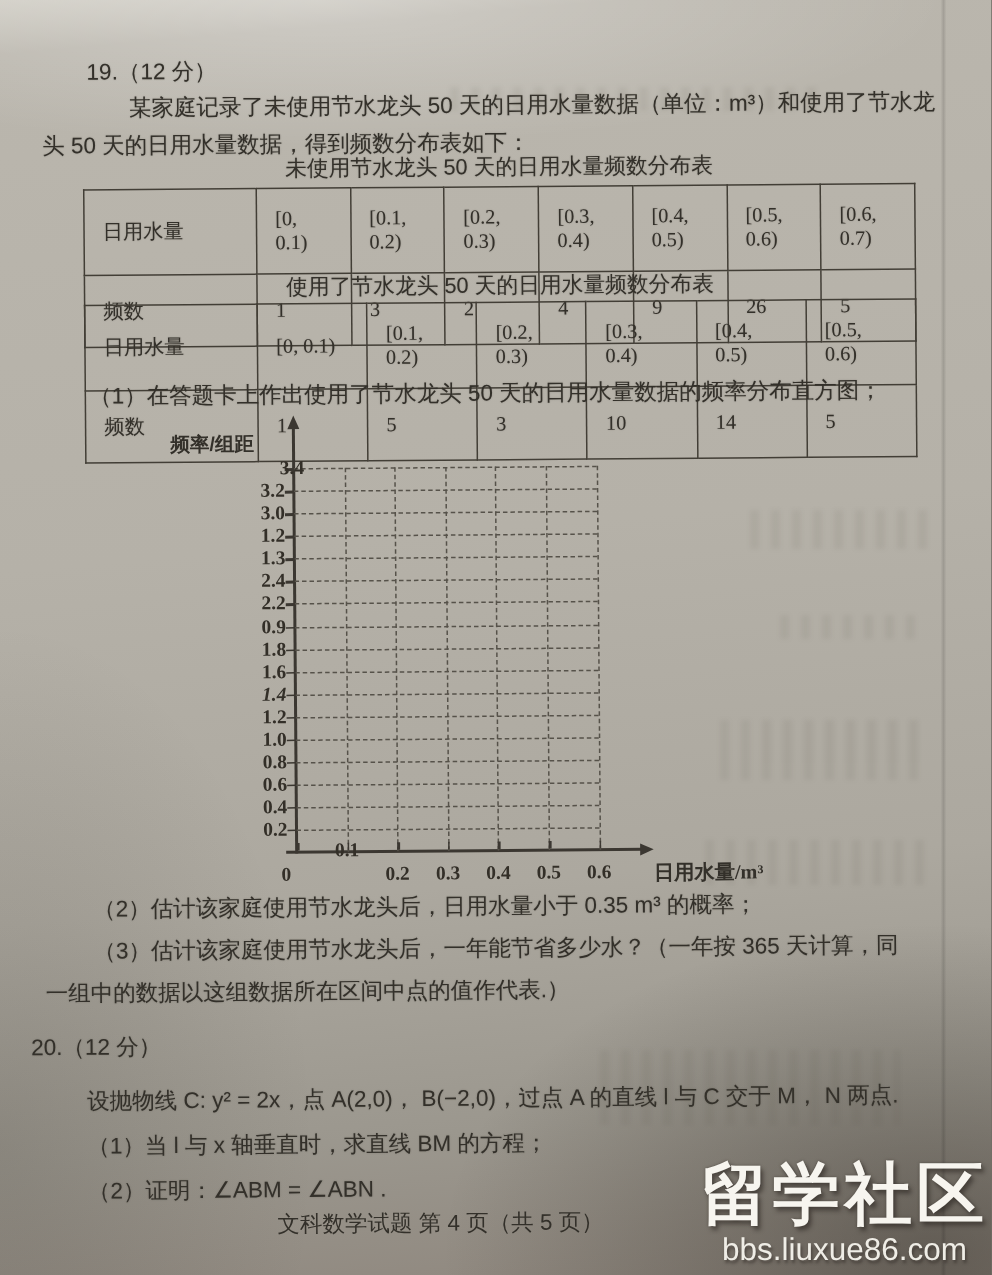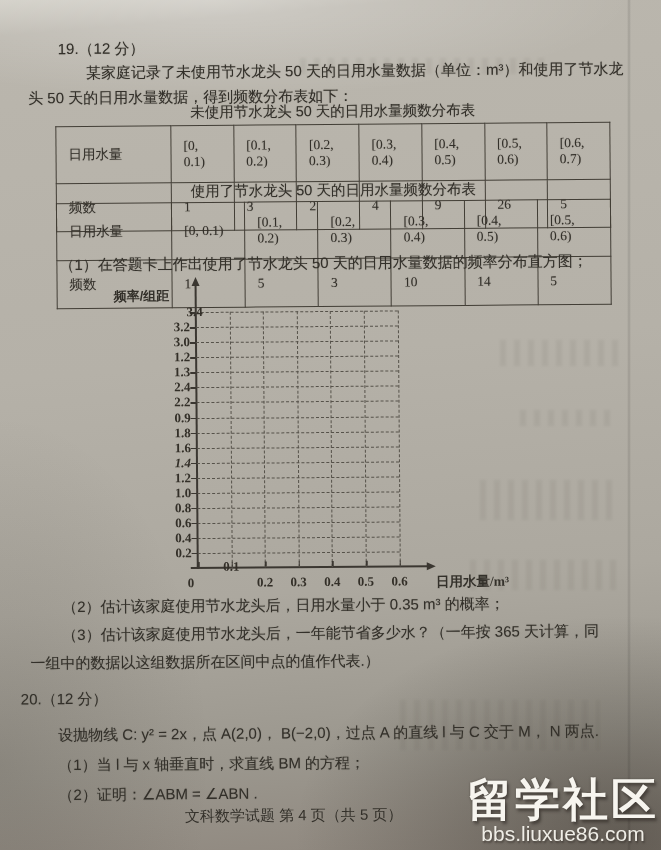--- a/index.html
+++ b/index.html
@@ -42,21 +42,21 @@
   .hline{position:absolute;height:0;width:202px;border-top:1.2px dashed #56524a;}
   .vline{position:absolute;width:0;height:256px;border-left:1.2px dashed #56524a;}
   .ytick{position:absolute;width:36px;text-align:right;font:600 13px "Liberation Serif","DejaVu Serif",serif;color:#332f28;}
   .xtick{position:absolute;width:34px;text-align:center;font:600 13px "Liberation Serif","DejaVu Serif",serif;color:#332f28;}
   .ymark{position:absolute;width:6px;height:1.5px;background:#3b3731;}
   .xmark{position:absolute;width:1.5px;height:5px;background:#3b3731;}
 
   .footer{position:absolute;left:150px;top:806px;width:280px;text-align:center;font-size:15px;}
   .watermark{position:absolute;right:2px;bottom:4px;text-align:center;}
   .wm-title{font-size:45px;font-weight:900;letter-spacing:3px;color:#f7f5ef;line-height:44px;
-            text-shadow:2px 3px 3px rgba(35,30,25,.5),0 0 2px rgba(60,55,48,.6);}
+            text-shadow:2px 3px 3px rgba(35,30,25,.5),0 0 2px rgba(60,55,48,.6);font-family:Liberation Mono, monospace;}
   .wm-url{font-size:21px;color:#efede6;line-height:24px;
           text-shadow:1px 2px 2px rgba(35,30,25,.5);}
   .fold{position:absolute;left:627px;top:0;width:4px;height:100%;
         background:linear-gradient(90deg,rgba(0,0,0,0),rgba(0,0,0,.12),rgba(0,0,0,0));}
   .smudge{position:absolute;filter:blur(1.6px);opacity:.55;
           background:repeating-linear-gradient(90deg,rgba(80,74,64,.14) 0 6px,rgba(80,74,64,0) 6px 14px);}
 </style>
 </head>
 <body>
 

